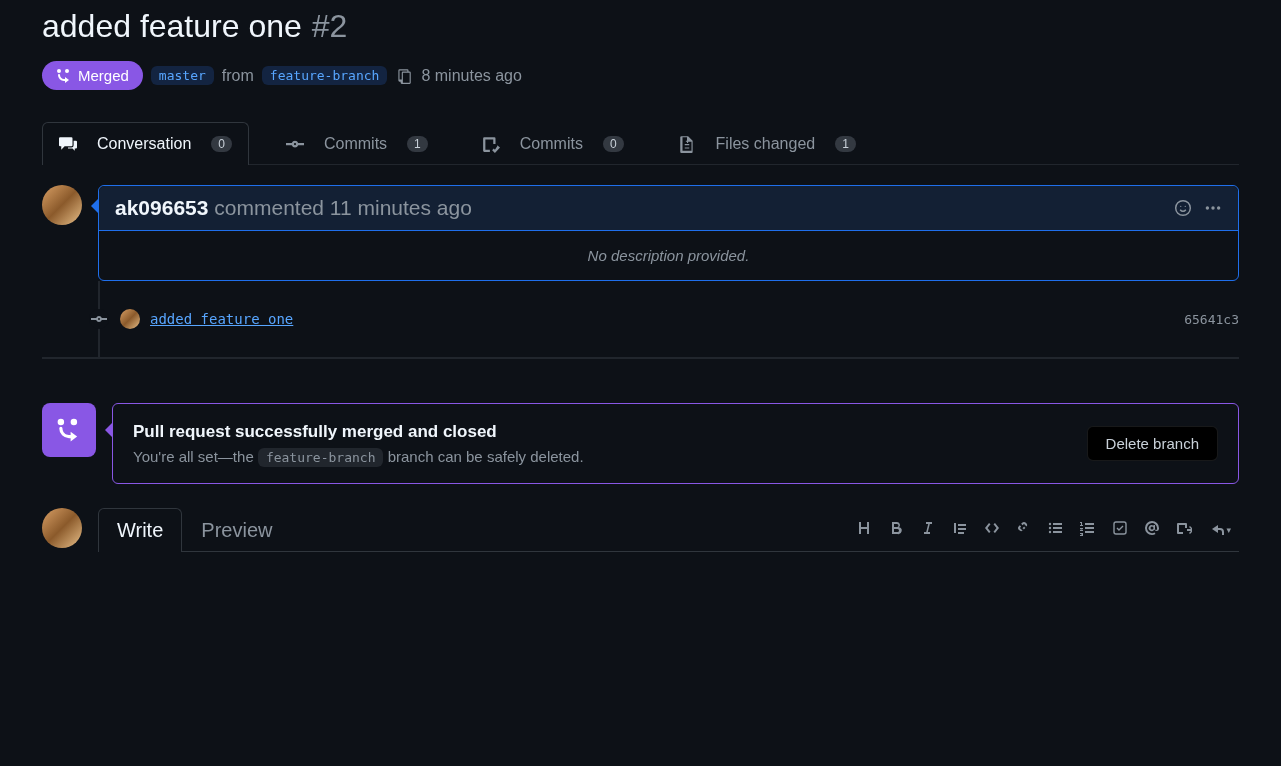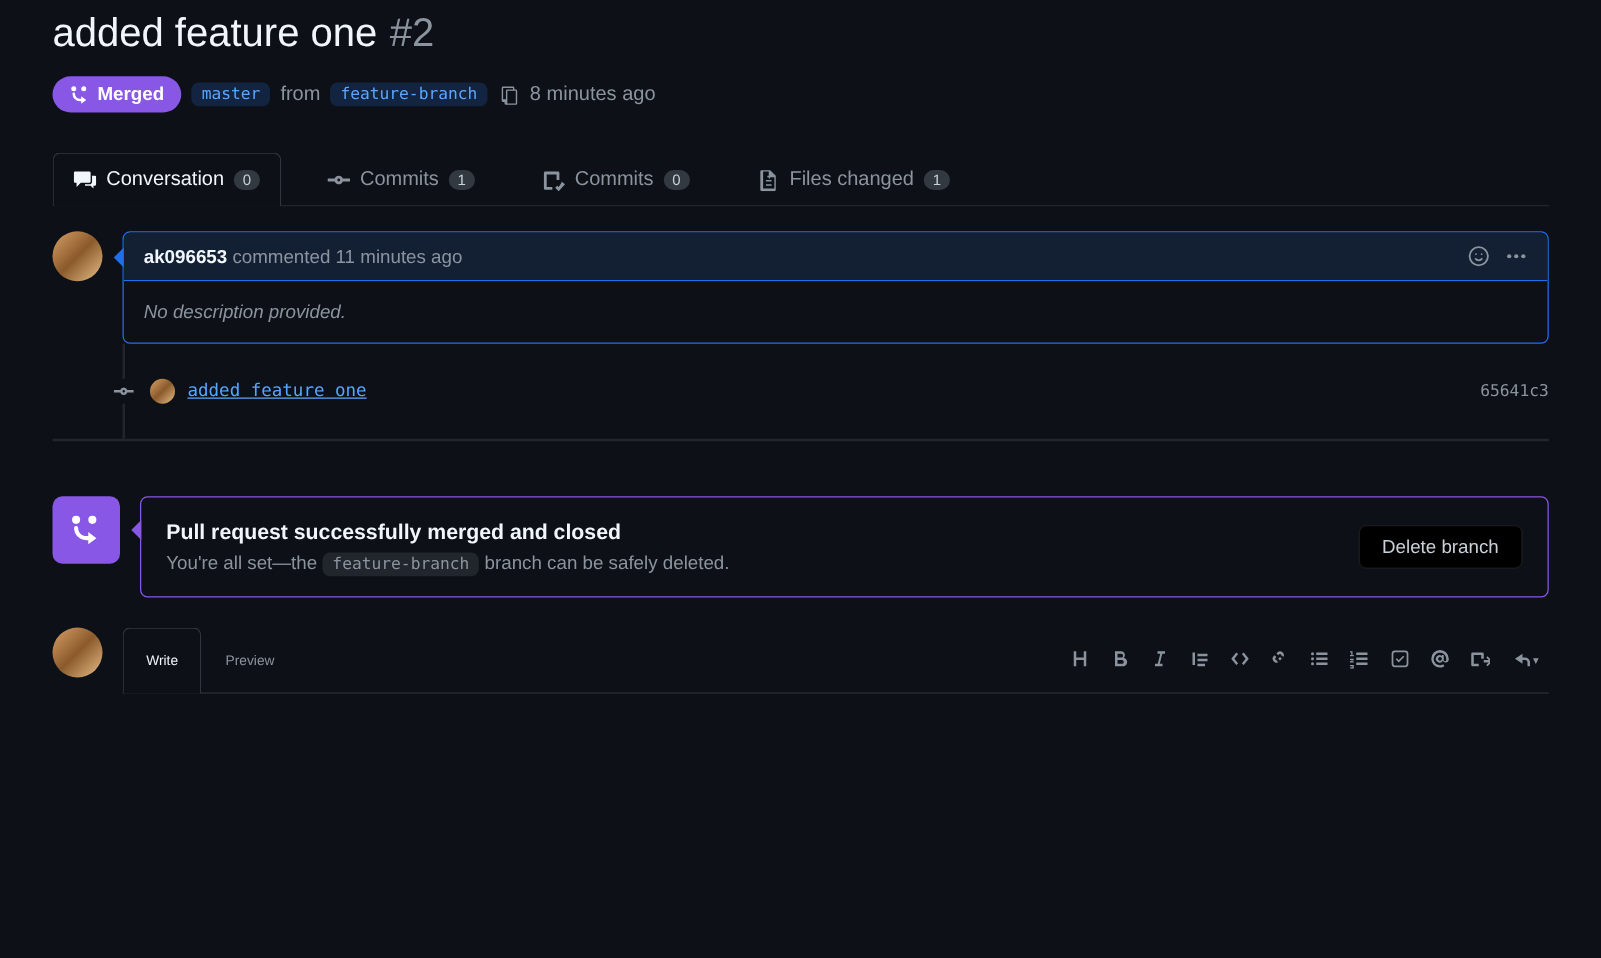--- a/index.html
+++ b/index.html
@@ -10,32 +10,32 @@
     font-size: 14px;
     padding: 0 42px;
   }
   .title-row { display: flex; align-items: center; gap: 10px; margin-top: 8px; }
   .title { font-size: 32px; font-weight: 400; color: #f0f6fc; }
   .title-num { font-size: 32px; font-weight: 300; color: #8b949e; }
   .meta-row { display: flex; align-items: center; gap: 8px; margin-top: 16px; flex-wrap: wrap; }
   .state-badge {
     display: inline-flex; align-items: center; gap: 6px;
     background: #8957e5; color: #fff; padding: 6px 14px;
-    border-radius: 999px; font-weight: 700; font-size: 15px;
+    border-radius: 999px; font-weight: 400; font-size: 15px;
   }
   .meta-text { color: #8b949e; font-size: 16px; }
   .meta-text .author { color: #c9d1d9; font-weight: 600; }
   .branch {
     background: #132441; color: #58a6ff; font-family: ui-monospace, SFMono-Regular, Menlo, monospace;
     font-size: 13px; padding: 2px 8px; border-radius: 6px;
   }
   .copy-icon { color: #8b949e; display: inline-flex; }
   .tabs { display: flex; gap: 20px; margin-top: 32px; border-bottom: 1px solid #21262d; }
   .tab {
-    display: inline-flex; align-items: center; gap: 8px;
+    display: inline-flex; align-items: center; gap: 20px;
     padding: 12px 16px; color: #8b949e; font-size: 16px; cursor: pointer;
     border: 1px solid transparent; border-bottom: none; border-radius: 6px 6px 0 0;
     margin-bottom: -1px;
   }
   .tab.active { background: #0d1117; color: #f0f6fc; border-color: #30363d; }
   .tab .count {
     background: rgba(110,118,129,0.4); color: #c9d1d9;
     font-size: 12px; padding: 1px 7px; border-radius: 999px; font-weight: 500;
   }
   .tab svg { flex-shrink: 0; }
@@ -45,25 +45,25 @@
   .avatar-sm { width: 20px; height: 20px; border-radius: 50%; background: linear-gradient(135deg,#d9a066,#8b5a2b,#e8c08a); flex-shrink: 0; }
   .comment-box { flex: 1; border: 1px solid #1f6feb; border-radius: 6px; position: relative; }
   .comment-box::before {
     content: ""; position: absolute; left: -8px; top: 12px;
     border: 8px solid transparent; border-right-color: #1f6feb; border-left: none;
   }
   .comment-header {
     background: #132034; display: flex; align-items: center; justify-content: space-between;
     padding: 10px 16px; border-radius: 6px 6px 0 0; border-bottom: 1px solid #1f6feb;
   }
-  .comment-header-left { color: #8b949e; font-size: 15px; }
+  .comment-header-left { color: #8b949e; font-size: 21px; }
   .comment-header-left .author { color: #f0f6fc; font-weight: 600; }
   .comment-actions { display: flex; gap: 12px; color: #8b949e; }
   .comment-actions span { cursor: pointer; display: inline-flex; }
-  .comment-body { padding: 16px; color: #8b949e; font-style: italic; font-size: 15px; }
+  .comment-body { padding: 16px; color: #8b949e; font-style: italic; font-size: 15px; text-align: center; }
   .timeline-line { margin-left: 56px; border-left: 2px solid #21262d; padding: 28px 0 28px 20px; display: flex; flex-direction: column; gap: 40px; }
   .timeline-item { display: flex; align-items: center; gap: 10px; position: relative; }
   .timeline-item .dot {
     position: absolute; left: -31px; top: 50%; transform: translateY(-50%);
     width: 20px; height: 20px; background: #0d1117; border-radius: 50%;
     display: flex; align-items: center; justify-content: center; color: #8b949e;
   }
   .commit-link { color: #58a6ff; font-family: ui-monospace, SFMono-Regular, Menlo, monospace; font-size: 14px; text-decoration: underline; }
   .commit-sha { margin-left: auto; color: #8b949e; font-family: ui-monospace, SFMono-Regular, Menlo, monospace; font-size: 13px; }
   .merge-badge {
@@ -94,21 +94,21 @@
   .merged-text h3 { color: #f0f6fc; font-size: 17px; font-weight: 600; margin-bottom: 6px; }
   .merged-text p { color: #8b949e; font-size: 15px; }
   .delete-btn {
     background: #000000; color: #c9d1d9; border: 1px solid rgba(240,246,252,0.1);
     padding: 8px 18px; border-radius: 6px; font-size: 15px; font-weight: 500; cursor: pointer;
   }
   .editor-wrap { display: flex; gap: 16px; margin-top: 24px; }
   .editor { flex: 1; }
   .editor-tabs { display: flex; align-items: center; border-bottom: 1px solid #30363d; gap: 0; }
   .editor-tab {
-    padding: 20px 18px; color: #8b949e; font-size: 11px; cursor: pointer;
+    padding: 10px 18px; color: #8b949e; font-size: 20px; cursor: pointer;
     border: 1px solid transparent; border-bottom: none; border-radius: 6px 6px 0 0;
     margin-bottom: -1px;
     text-align: right;
   }
   .editor-tab.active { background: #0d1117; color: #f0f6fc; border-color: #30363d; }
   .toolbar { margin-left: auto; display: flex; gap: 16px; color: #8b949e; padding-right: 8px; }
   .toolbar .group { display: flex; gap: 16px; }
   .toolbar svg, .toolbar span { cursor: pointer; }
   .tri { font-size: 9px; margin-left: 2px; }
 </style>

